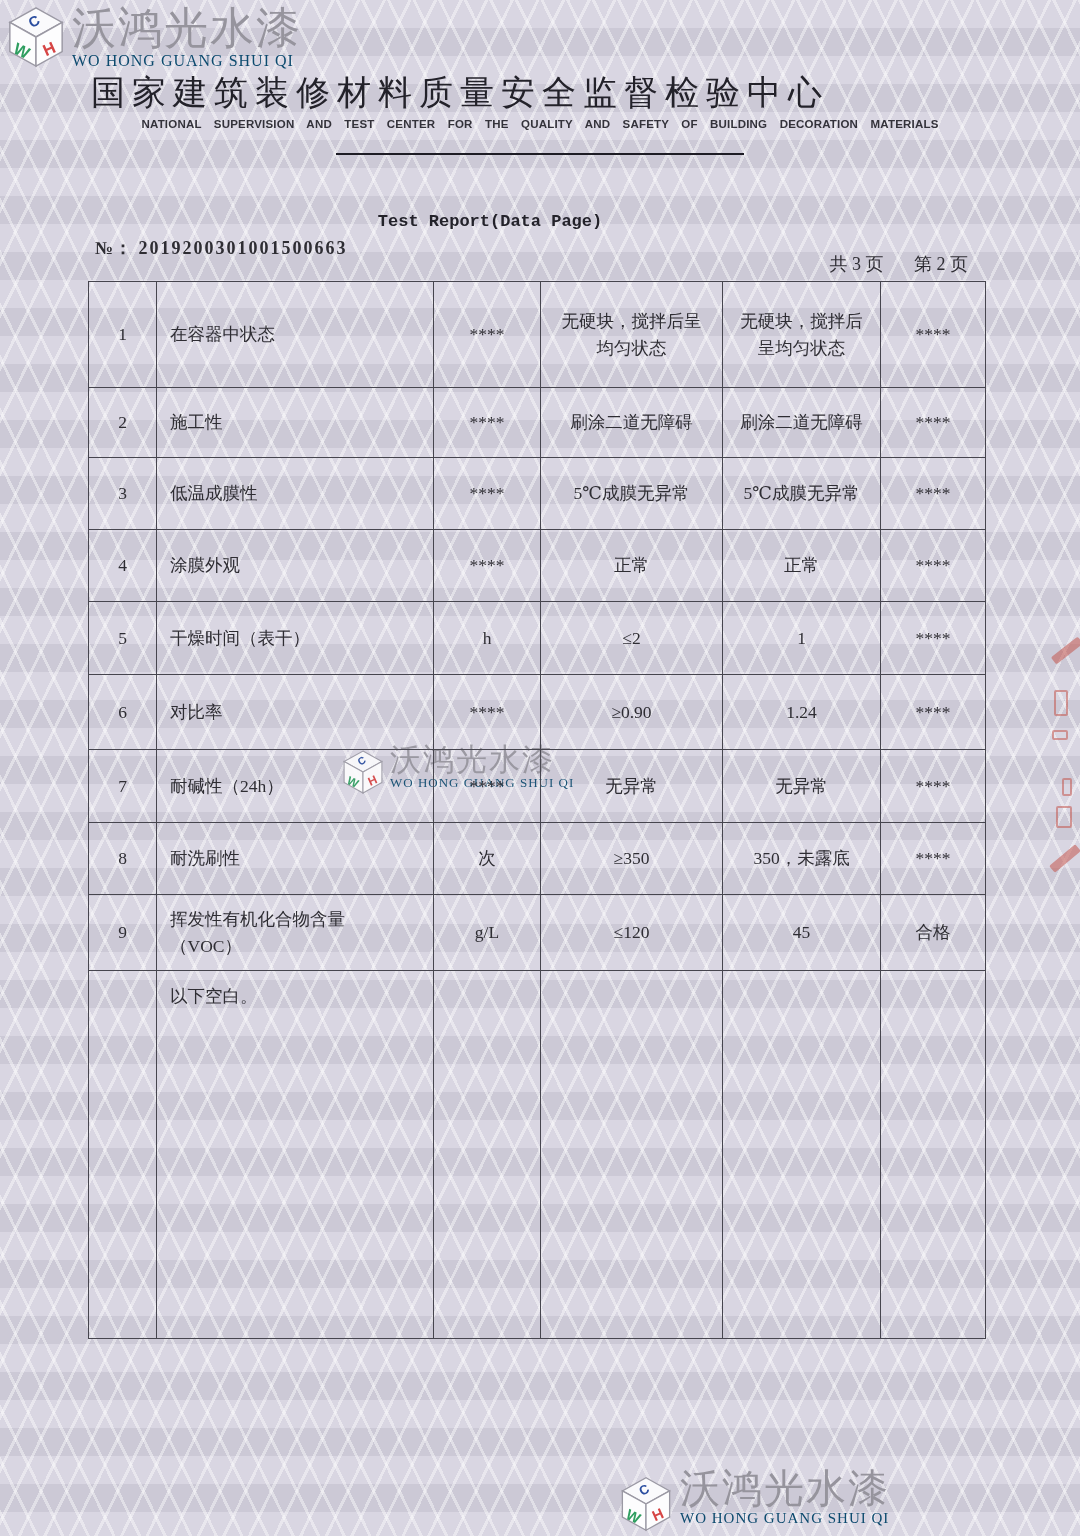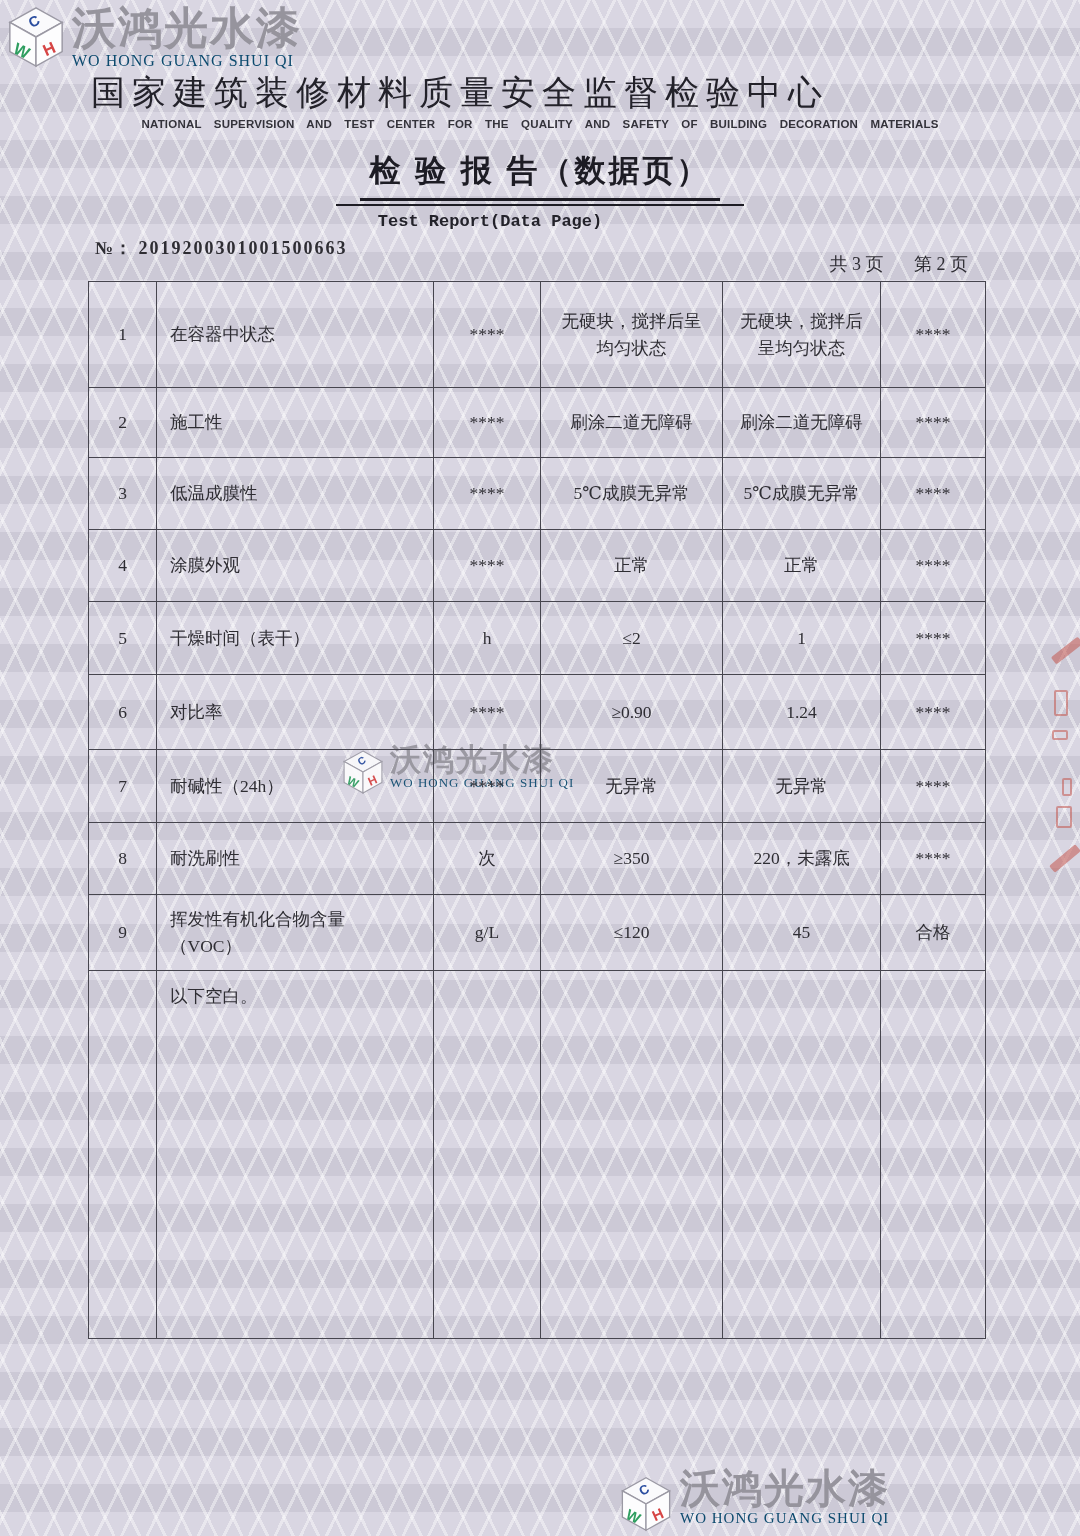--- a/index.html
+++ b/index.html
@@ -14,21 +14,21 @@
       repeating-linear-gradient(64deg,  rgba(255,255,255,0) 0 9px, rgba(255,255,255,.42) 9px 12px, rgba(255,255,255,0) 12px 23px),
       repeating-linear-gradient(180deg, #d9d6e2 0 28px, #ccc9d6 28px 56px);
     overflow:hidden;
   }
 
   
   .logo { position:absolute; display:flex; align-items:flex-start; z-index:1; }
   .logo .txt { display:flex; flex-direction:column; }
   .logo .cn {
     font-family:"Liberation Sans","DejaVu Sans",sans-serif;
-    font-weight:bold; color:#96949d; line-height:1; letter-spacing:2px;
+    font-weight:normal; color:#96949d; line-height:1; letter-spacing:2px;
   }
   .logo .en {
     font-family:"Liberation Serif","DejaVu Serif",serif;
     color:#0c4a6e; letter-spacing:1px; line-height:1.1;
   }
   .logo svg { display:block; }
 
   .logo-top    { left:4px;  top:6px; }
   .logo-top    .cn { font-size:44px; }
   .logo-top    .en { font-size:16px; margin-top:2px; }
@@ -117,21 +117,20 @@
   <div class="txt">
     <span class="cn">沃鸿光水漆</span>
     <span class="en">WO HONG GUANG SHUI QI</span>
   </div>
 </div>
 
 <div class="center-name-cn">国家建筑装修材料质量安全监督检验中心</div>
 <div class="center-name-en">NATIONAL SUPERVISION AND TEST CENTER FOR THE QUALITY AND SAFETY OF BUILDING DECORATION MATERIALS</div>
 
 <div class="report-title-wrap">
-  <div class="report-title-cn">检 验 报 告（数据页）</div>
   <div class="report-title-rule"></div>
 </div>
 <div class="report-title-en">Test Report(Data Page)</div>
 
 <div class="no-line">
   <span>№：</span>
   <span class="no-value">2019200301001500663</span>
 </div>
 <div class="pages-line">
   <span>共 3 页</span>
@@ -219,21 +218,21 @@
     <td>****</td>
     <td>无异常</td>
     <td>无异常</td>
     <td>****</td>
   </tr>
   <tr style="height:72px">
     <td>8</td>
     <td class="item">耐洗刷性</td>
     <td>次</td>
     <td>≥350</td>
-    <td>220，未露底</td>
+    <td>350，未露底</td>
     <td>****</td>
   </tr>
   <tr style="height:76px">
     <td>9</td>
     <td class="item">挥发性有机化合物含量
 （VOC）</td>
     <td>g/L</td>
     <td>≤120</td>
     <td>45</td>
     <td>合格</td>

